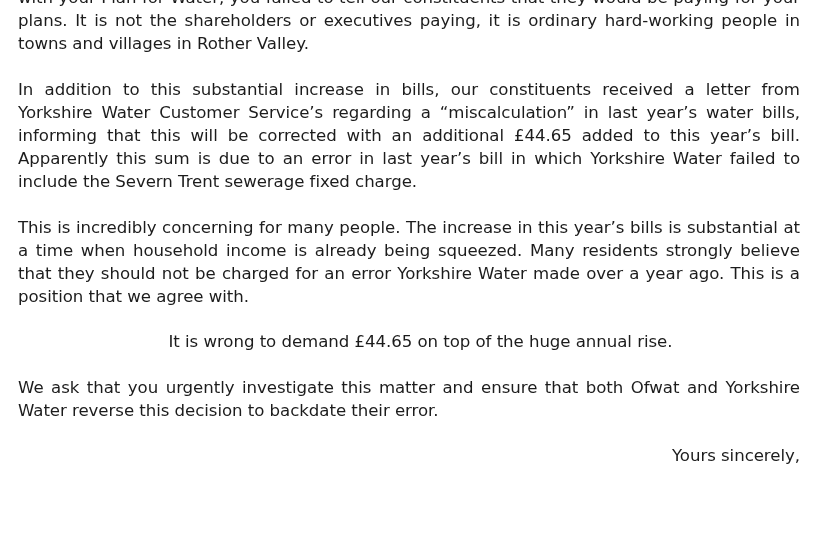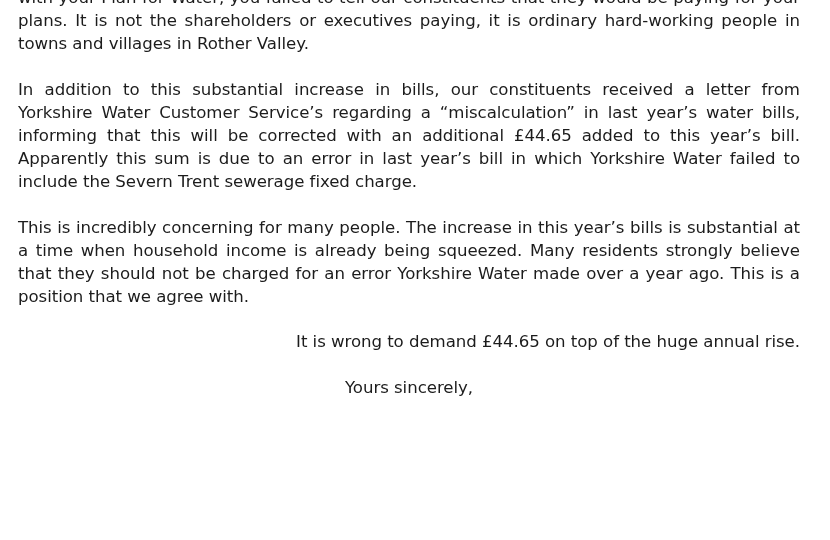--- a/index.html
+++ b/index.html
@@ -37,42 +37,43 @@
     line-height: 23.2px;
     text-align: justify;
     text-justify: inter-word;
     letter-spacing: -0.05px;
     color: #1c1c1c;
     -webkit-font-smoothing: antialiased;
   }
 
   
   p.para.signoff {
-    text-align: center;
+    text-align: right;
     margin-bottom: 0;
   }
 
   
   p.para.single-line {
-    text-align: right;
+    text-align: center;
     margin-left: 23px;
   }
 </style>
 </head>
 <body>
 
 <div class="page">
   <div class="letter-body">
 
     <p class="para">with your Plan for Water, you failed to tell our constituents that they would be paying for your plans. It is not the shareholders or executives paying, it is ordinary hard-working people in towns and villages in Rother Valley.</p>
 
     <p class="para">In addition to this substantial increase in bills, our constituents received a letter from Yorkshire Water Customer Service’s regarding a “miscalculation” in last year’s water bills, informing that this will be corrected with an additional £44.65 added to this year’s bill. Apparently this sum is due to an error in last year’s bill in which Yorkshire Water failed to include the Severn Trent sewerage fixed charge.</p>
 
     <p class="para">This is incredibly concerning for many people. The increase in this year’s bills is substantial at a time when household income is already being squeezed. Many residents strongly believe that they should not be charged for an error Yorkshire Water made over a year ago. This is a position that we agree with.</p>
 
     <p class="para single-line">It is wrong to demand £44.65 on top of the huge annual rise.</p>
 
+    <p class="para">We ask that you urgently investigate this matter and ensure that both Ofwat and Yorkshire Water reverse this decision to backdate their error.</p>
 
 
     <p class="para signoff">Yours sincerely,</p>
 
   </div>
 </div>
 
 </body></html>

